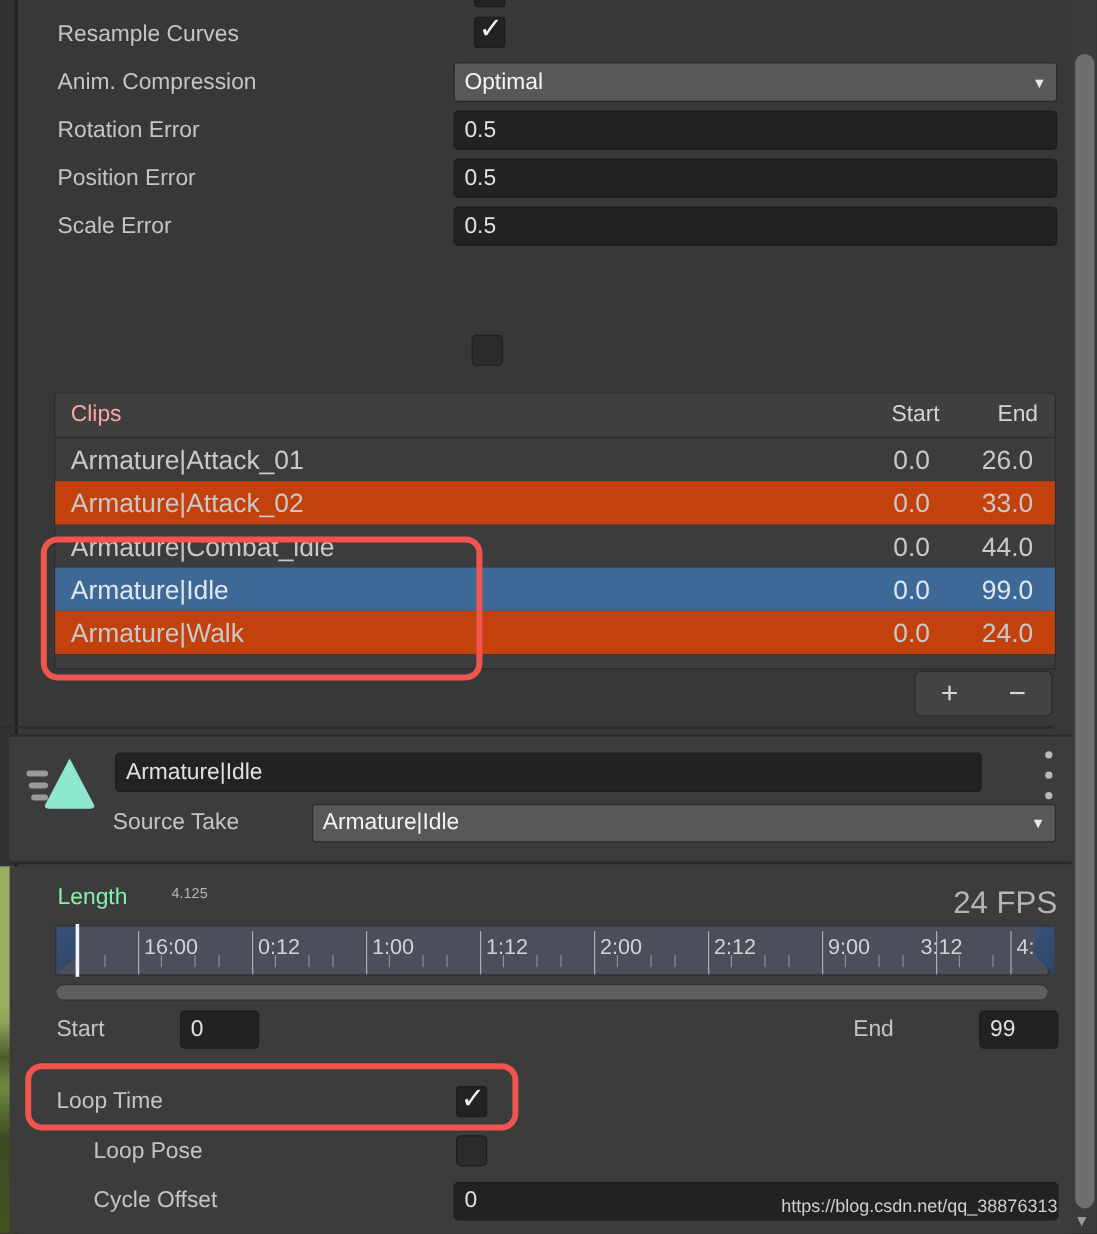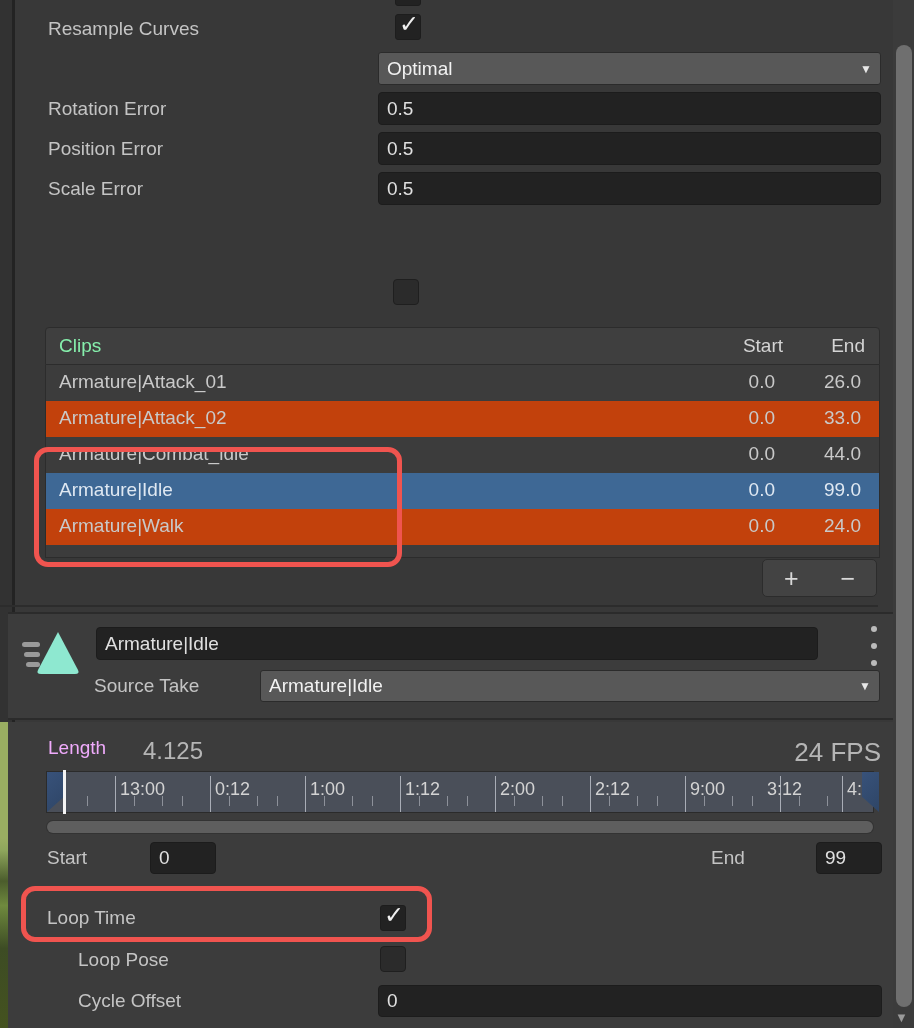--- a/index.html
+++ b/index.html
@@ -38,25 +38,25 @@
     justify-content: space-between; cursor: pointer; }
   .dropdown .arrow { font-size: 12px; color: #e8e8e8; }
 
   .helpbox { position: absolute; background: #3a3a3a; border: 1px solid #2d2d2d;
     border-radius: 3px; color: #b6b6b6; font-size: 17px; line-height: 25px; padding: 6px 9px; }
 
   
   .clipbox { position: absolute; left: 30px; top: 327px; width: 835px; height: 232px; }
   .clip-header { height: 38px; background: #3f3f3f; border: 1px solid #2c2c2c;
     border-radius: 4px 4px 0 0; display: flex; align-items: center; position: relative; }
-  .clip-header .h-clips { position: absolute; left: 13px; color: #86efac; font-size: 19px; }
+  .clip-header .h-clips { position: absolute; left: 13px; color: #fca5a5; font-size: 19px; }
   .clip-header .h-start { position: absolute; right: 96px; color: #d4d4d4; font-size: 19px; }
   .clip-header .h-end   { position: absolute; right: 14px; color: #d4d4d4; font-size: 19px; }
   .clip-body { border: 1px solid #2c2c2c; border-top: none; background: #3c3c3c; height: 193px; }
-  .clip-row { height: 36px; position: relative; color: #c9c9c9; font-size: 19px; cursor: pointer; text-align: center; }
+  .clip-row { height: 36px; position: relative; color: #c9c9c9; font-size: 22px; cursor: pointer; text-align: center; }
   .clip-row .nm { position: absolute; left: 13px; top: 6px; }
   .clip-row .st { position: absolute; right: 104px; top: 6px; }
   .clip-row .en { position: absolute; right: 18px; top: 6px; }
   .clip-row.alt { background: #c2410c; }
   .clip-row.sel { background: #3e6895; color: #dfe8f2; }
 
   .plusminus { position: absolute; left: 747px; top: 559px; width: 115px; height: 38px;
     background: #434343; border: 1px solid #2c2c2c; border-radius: 5px;
     display: flex; align-items: center; justify-content: space-around; }
   .pm-btn { color: #d8d8d8; font-size: 25px; line-height: 1; cursor: pointer; }
@@ -113,20 +113,23 @@
 
   <div class="panel">
 
     <div class="topchk"></div>
 
     <div class="prow" style="left:33px; top:14px;">
       <span class="plabel">Resample Curves</span>
     </div>
     <div class="chk on" style="position:absolute; left:380px; top:14px;"></div>
 
+    <div class="prow" style="left:33px; top:54px;">
+      <span class="plabel">Anim. Compression</span>
+    </div>
     <div class="dropdown" style="position:absolute; left:363px; top:52px; width:503px; height:33px;">
       <span>Optimal</span>
       <span class="arrow">▼</span>
     </div>
 
     <div class="prow" style="left:33px; top:94px;">
       <span class="plabel">Rotation Error</span>
     </div>
     <div class="txtfield" style="position:absolute; left:363px; top:92px; width:503px; height:33px;">
       <span>0.5</span>
@@ -213,22 +216,22 @@
 
   <div class="prow" style="left:94px; top:671px;">
     <span class="plabel">Source Take</span>
   </div>
   <div class="dropdown" style="position:absolute; left:260px; top:670px; width:620px; height:32px;">
     <span>Armature|Idle</span>
     <span class="arrow">▼</span>
   </div>
 
   <div class="tl-wrap">
-    <span style="position:absolute; left:40px; top:15px; color:#f0abfc; font-size:19px;">Length</span>
-    <span style="position:absolute; left:135px; top:15px; color:#b5b5b5; font-size:24px;">4.125</span>
+    <span style="position:absolute; left:40px; top:15px; color:#86efac; font-size:19px;">Length</span>
+    <span style="position:absolute; left:135px; top:15px; color:#b5b5b5; font-size:12px;">4.125</span>
     <span style="position:absolute; right:12px; top:15px; color:#b5b5b5; font-size:26px;">24 FPS</span>
   </div>
 
   <div class="tl-ruler">
 
     <div class="tick major" style="left:68px;"></div>
     <div class="tick major" style="left:163px;"></div>
     <div class="tick major" style="left:258px;"></div>
     <div class="tick major" style="left:353px;"></div>
     <div class="tick major" style="left:448px;"></div>
@@ -255,21 +258,21 @@
     <div class="tick" style="left:515px;"></div>
     <div class="tick" style="left:562px;"></div>
     <div class="tick" style="left:590px;"></div>
     <div class="tick" style="left:610px;"></div>
     <div class="tick" style="left:657px;"></div>
     <div class="tick" style="left:685px;"></div>
     <div class="tick" style="left:705px;"></div>
     <div class="tick" style="left:752px;"></div>
     <div class="tick" style="left:780px;"></div>
 
-    <span class="ticklabel" style="left:73px;">13:00</span>
+    <span class="ticklabel" style="left:73px;">16:00</span>
     <span class="ticklabel" style="left:168px;">0:12</span>
     <span class="ticklabel" style="left:263px;">1:00</span>
     <span class="ticklabel" style="left:358px;">1:12</span>
     <span class="ticklabel" style="left:453px;">2:00</span>
     <span class="ticklabel" style="left:548px;">2:12</span>
     <span class="ticklabel" style="left:643px;">9:00</span>
     <span class="ticklabel" style="left:720px;text-align:right;">3:12</span>
     <span class="ticklabel" style="left:800px;">4:</span>
   </div>
 
@@ -312,14 +315,15 @@
   </div>
 
   <div class="redbox" style="left:34px; top:447px; width:368px; height:120px;"></div>
   <div class="redbox" style="left:21px; top:886px; width:411px; height:56px;"></div>
 
   <div class="vscroll">
     <div class="thumb"></div>
   </div>
   <span class="scroll-arrow">▼</span>
 
+  <span class="watermark">https://blog.csdn.net/qq_38876313</span>
 
 </div>
 
 </body></html>

